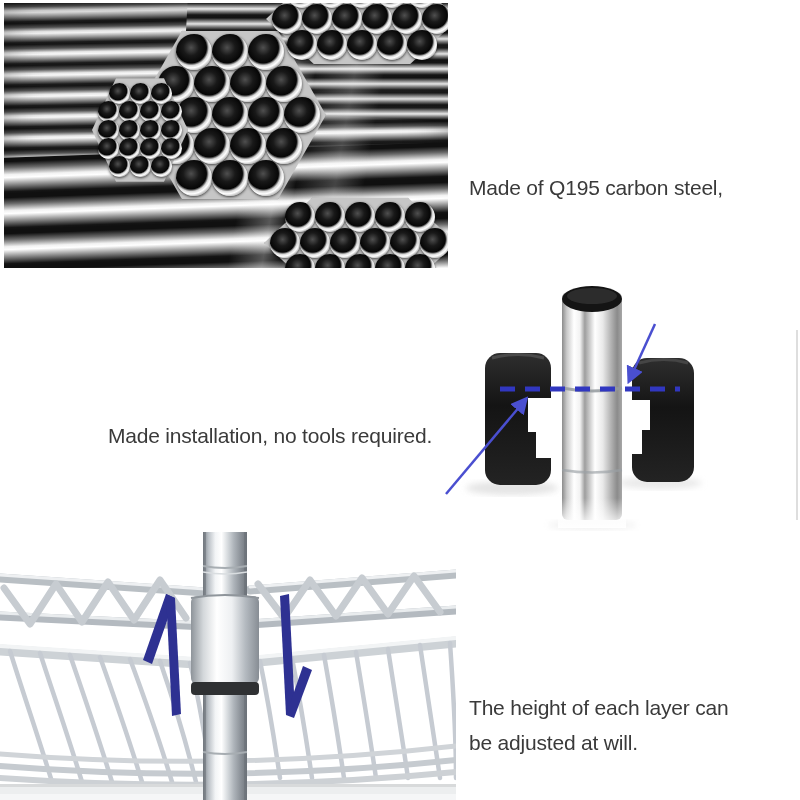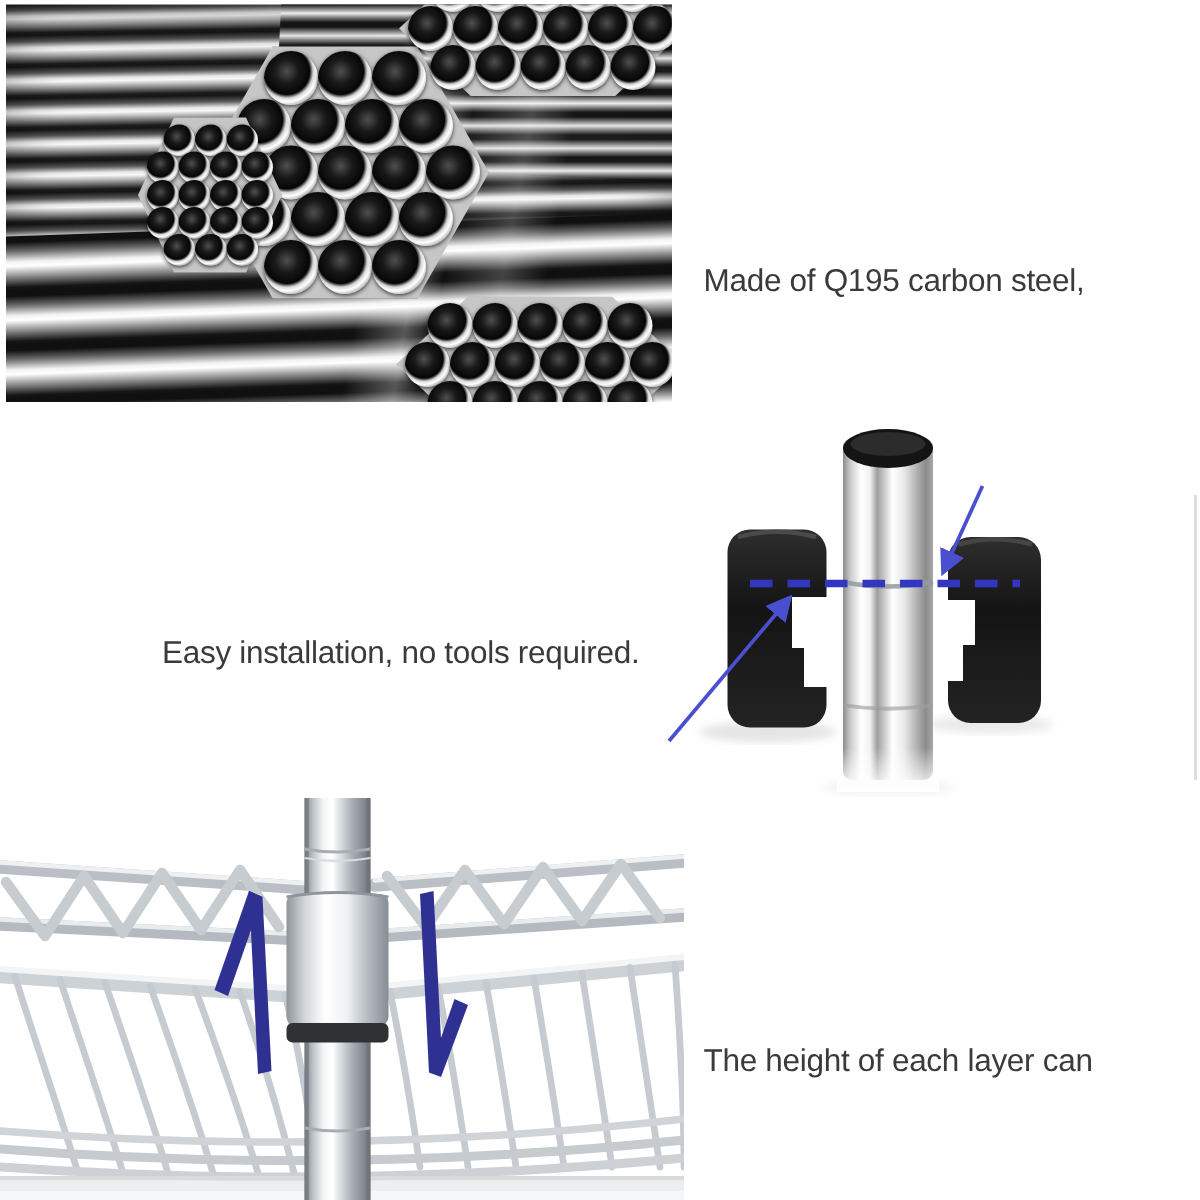--- a/index.html
+++ b/index.html
@@ -184,21 +184,21 @@
     <rect x="186" y="148" width="16" height="24" fill="#ffffff"></rect>
   </g>
 
   <line x1="60" y1="107" x2="240" y2="107" stroke="#3137c0" stroke-width="5" stroke-dasharray="15 10"></line>
   <line x1="215" y1="42" x2="189" y2="99" stroke="#4a4fd0" stroke-width="2.5" marker-end="url(#ah)"></line>
   <line x1="6" y1="212" x2="86" y2="117" stroke="#4a4fd0" stroke-width="2.5" marker-end="url(#ah)"></line>
 </svg>
 </div>
 
 <div class="caption" style="left:108px;top:418px;">
-  <div>Easy installation, no tools required.</div>
+  <div>Made installation, no tools required.</div>
 </div>
 
 <div class="photo-basket">
 <svg width="456" height="268" viewBox="0 0 456 268">
   <defs>
     <linearGradient id="chromeP" x1="0" y1="0" x2="1" y2="0">
       <stop offset="0" stop-color="#7d838a"></stop>
           <stop offset=".12" stop-color="#b9bfc5"></stop>
       <stop offset=".28" stop-color="#f2f4f6"></stop>
           <stop offset=".42" stop-color="#ffffff"></stop>
@@ -276,15 +276,16 @@
     <polygon points="166,62 175,66 152,132 143,128"></polygon>
     <polygon points="166,62 175,66 181,182 172,184"></polygon>
     <polygon points="280,64 289,62 295,180 286,183"></polygon>
     <polygon points="286,183 294,186 312,138 303,134"></polygon>
   </g>
 </svg>
 </div>
 
 <div class="caption" style="left:469px;top:690px;">
   <div>The height of each layer can</div>
+  <div>be adjusted at will.</div>
 </div>
 
 <div class="edge-sliver"></div>
 
 </body></html>

